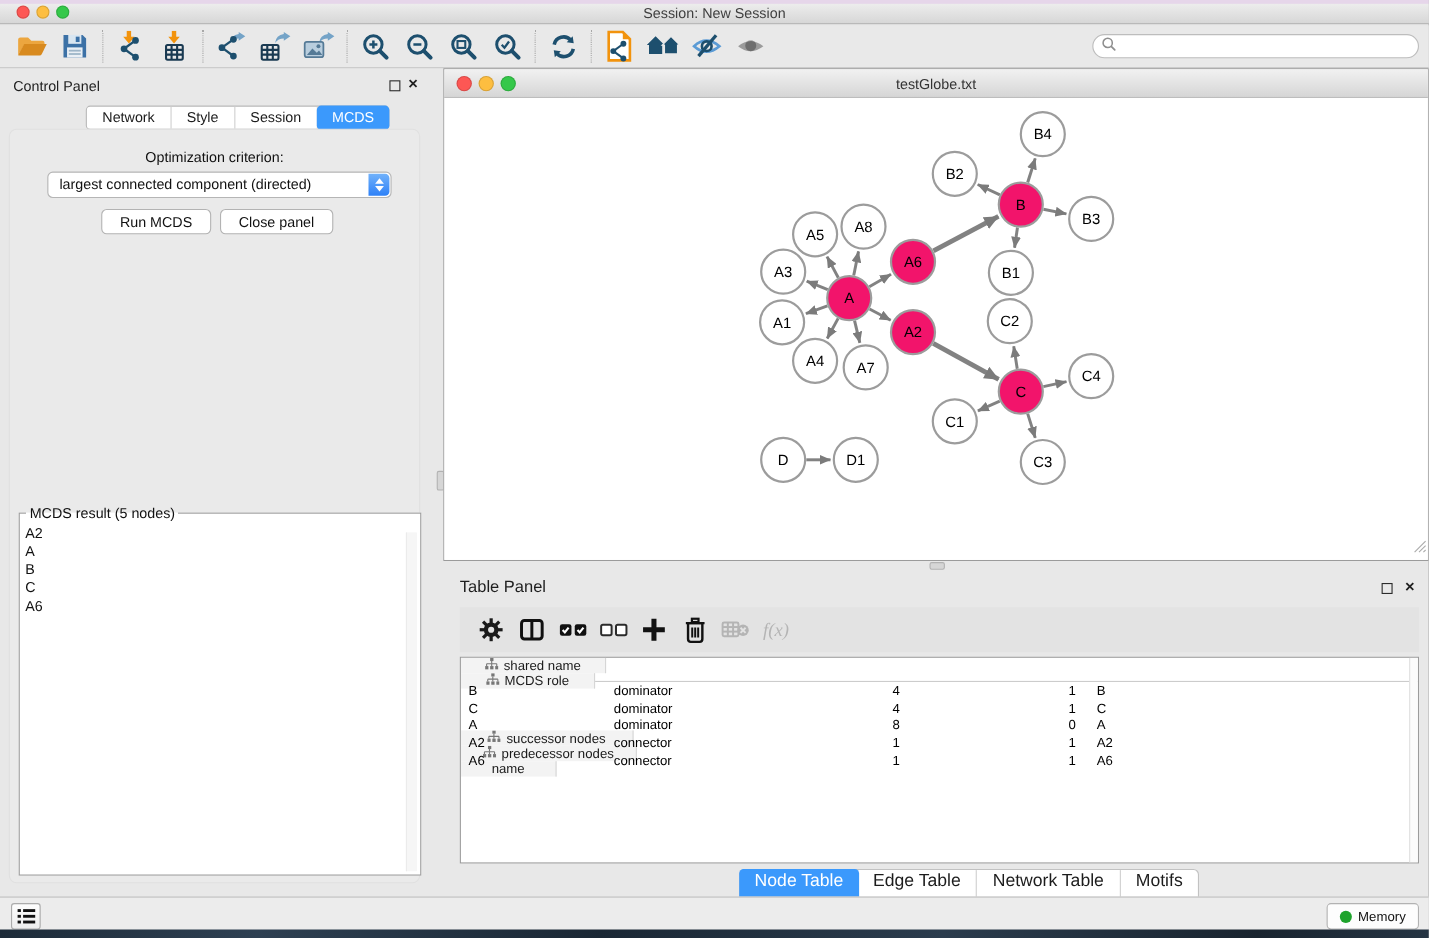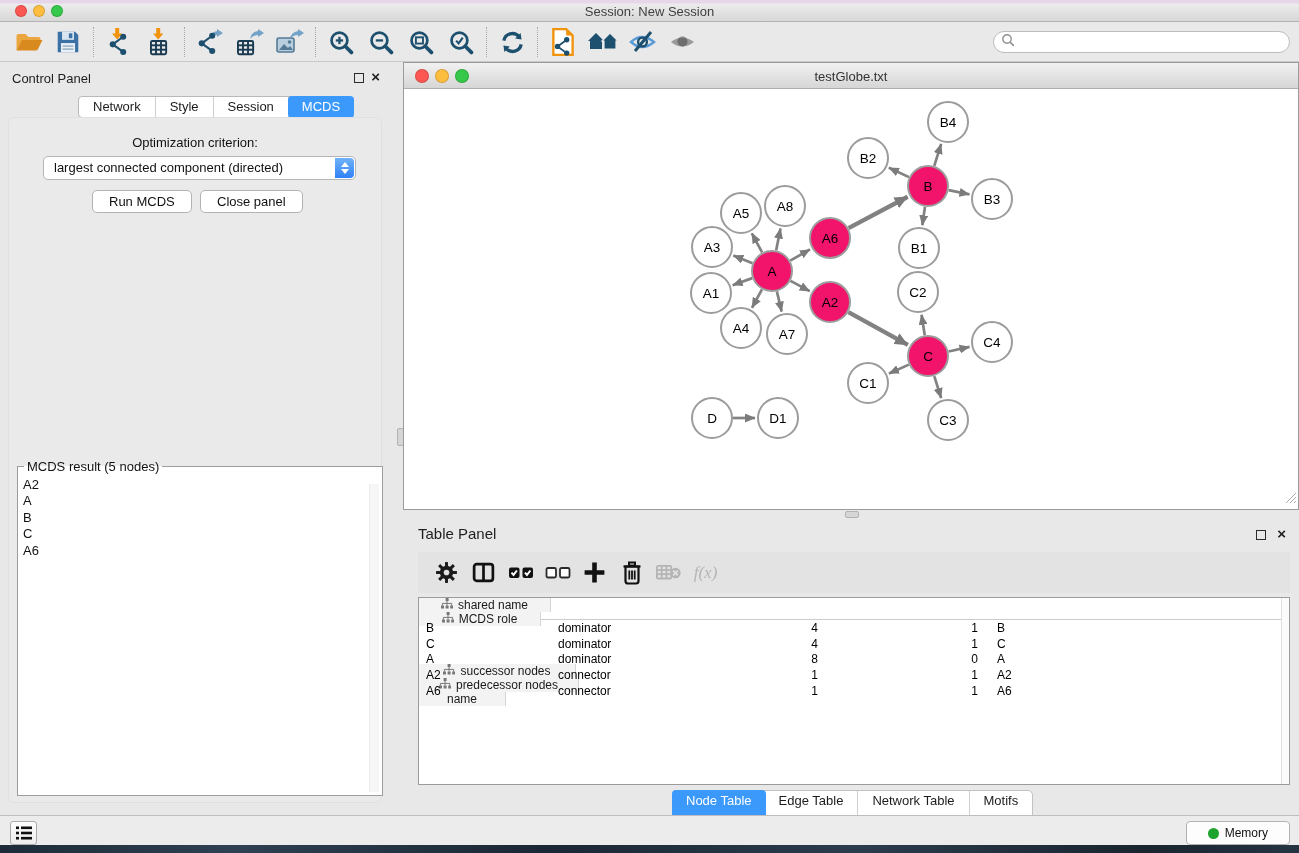--- a/index.html
+++ b/index.html
@@ -112,36 +112,36 @@
     background:#f3f3f3; border-right:1px solid #d6d6d6; height:22px;
     display:flex; align-items:center; justify-content:center; gap:5px;
     color:#1a1a1a; font-size:12px;
   }
   .trow { display:flex; height:15.7px; align-items:center; color:#000; }
   .tcell { padding:0 12px 0 7px; overflow:hidden; white-space:nowrap; }
   .tcell.r { text-align:right; }
   #tp-scroll { position:absolute; right:0; top:0; bottom:0; width:8px; background:#fbfbfb; border-left:1px solid #e0e0e0; }
   #table-tabs {
     position:absolute; left:672px; top:790px; height:32px; display:flex;
-    background:#fff; border:1px solid #c2c2c2; border-radius:5px; font-size:13px;text-align:center;
+    background:#fff; border:1px solid #c2c2c2; border-radius:5px; font-size:16px;text-align:center;
   }
   
   #statusbar {
     position:absolute; left:0; top:815px; width:1299px; height:30px;
     background:#ececec; border-top:1px solid #bdbdbd;
   }
   #status-list-btn {
     position:absolute; left:10px; top:5px; width:27px; height:24px;
     background:linear-gradient(#fdfdfd,#ededed); border:1px solid #ababab; border-radius:3px;
     display:flex; align-items:center; justify-content:center;
   }
   #memory-btn {
     position:absolute; right:9px; top:5px; height:24px;
     background:#fdfdfd; border:1px solid #b2b2b2; border-radius:4px;
-    display:flex; align-items:center; gap:6px; padding:0 21px; font-size:12px; color:#111;
+    display:flex; align-items:center; gap:6px; padding:0 11px; font-size:12px; color:#111;
   }
   #memory-dot { width:11px; height:11px; border-radius:50%; background:#1ea32c; }
   #desktop-strip {
     position:absolute; left:0; top:845px; width:1299px; height:8px;
     background:linear-gradient(90deg,#1d2b38,#2e4052 18%,#1a2734 42%,#2b3c4d 66%,#19242f 88%,#253443);
   }
 </style>
 </head>
 <body>
 

